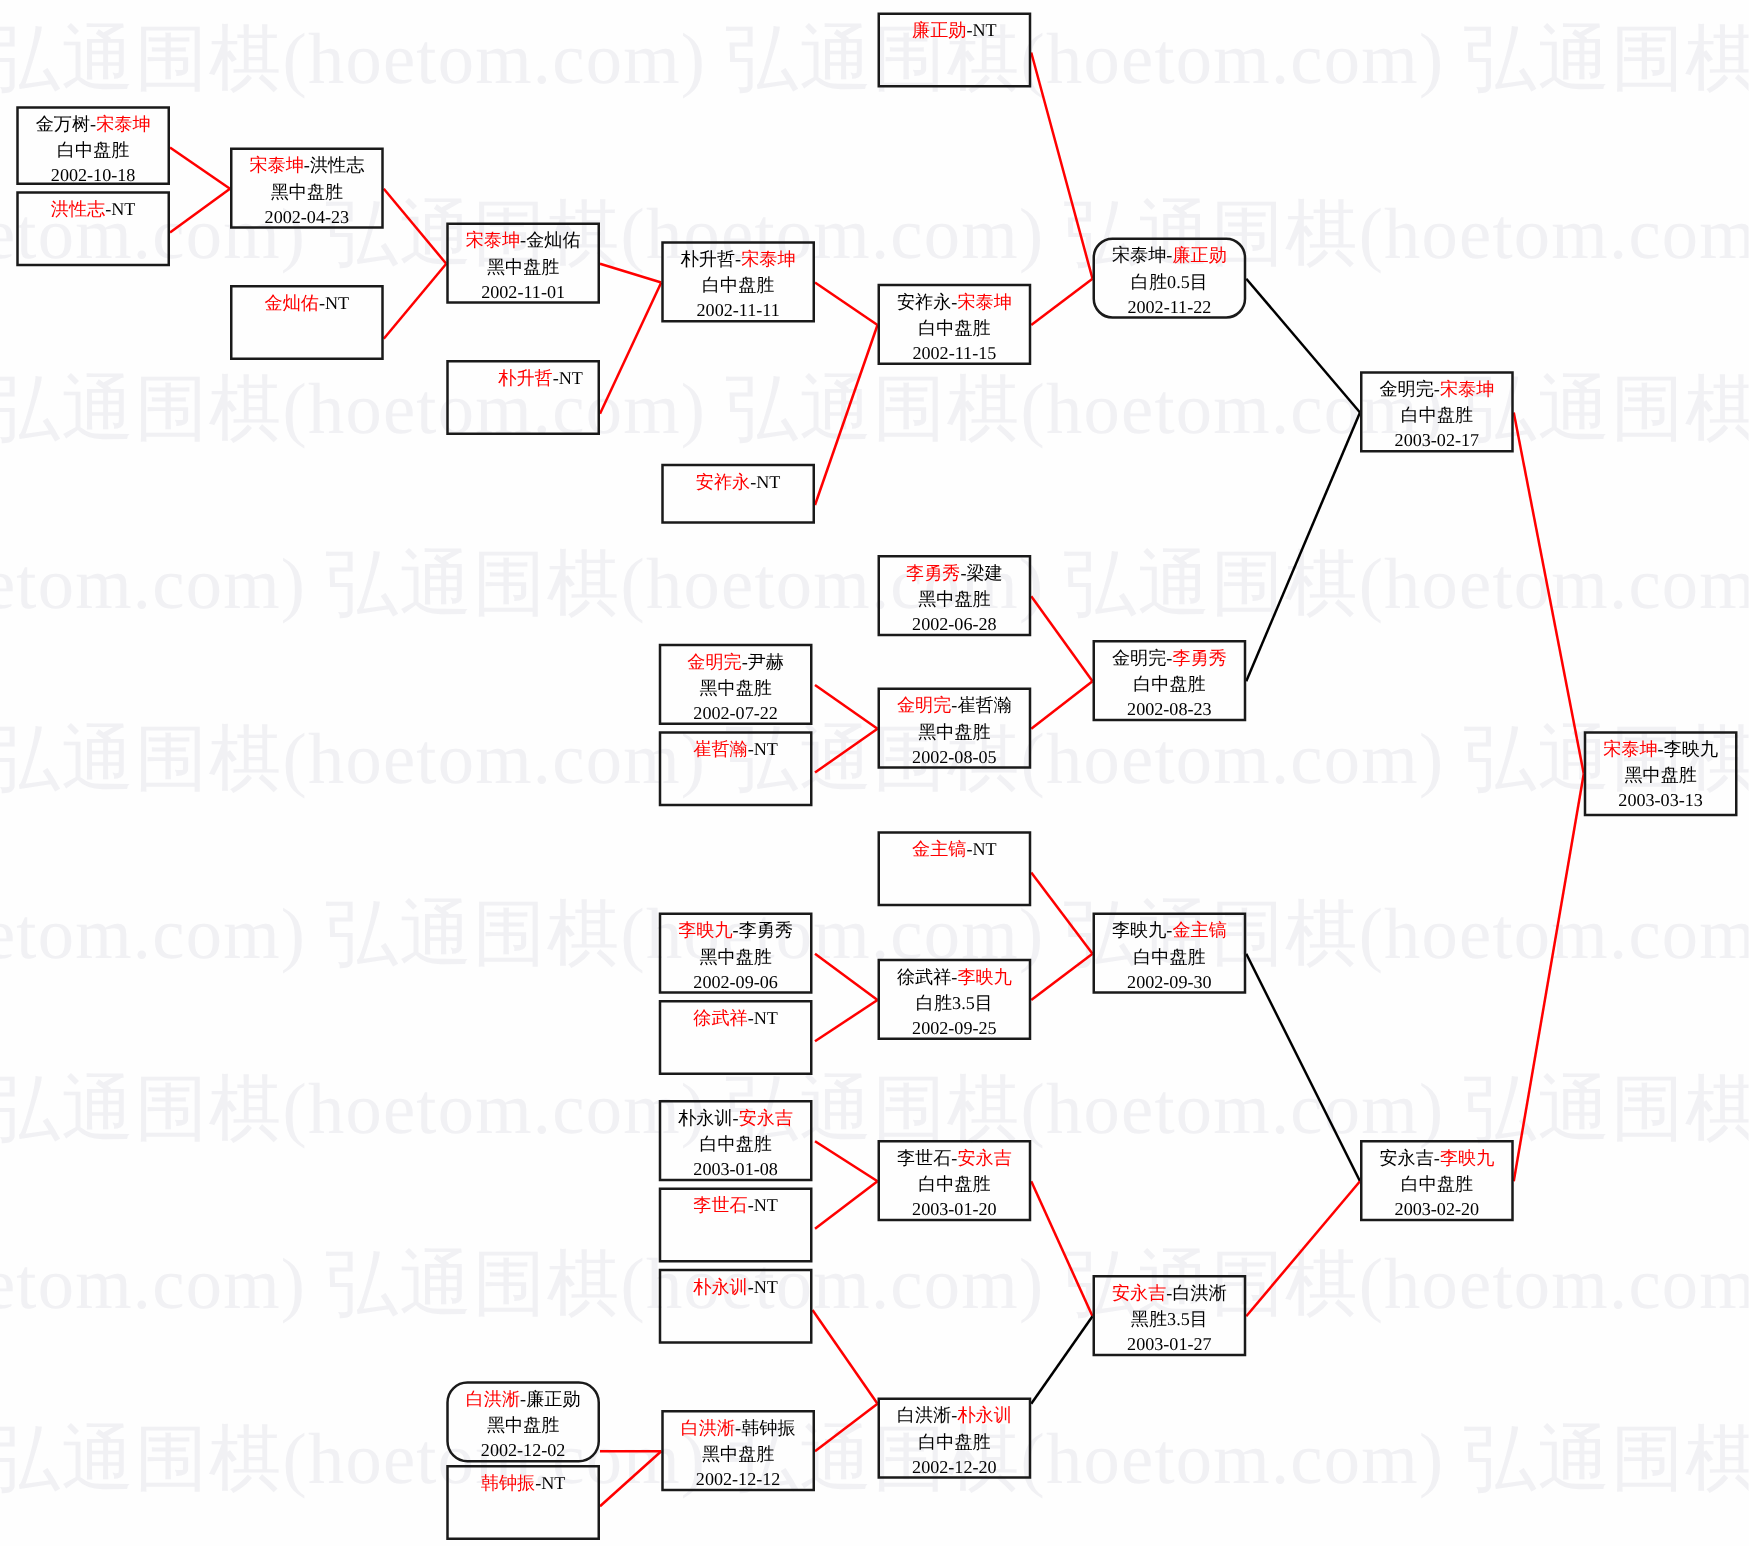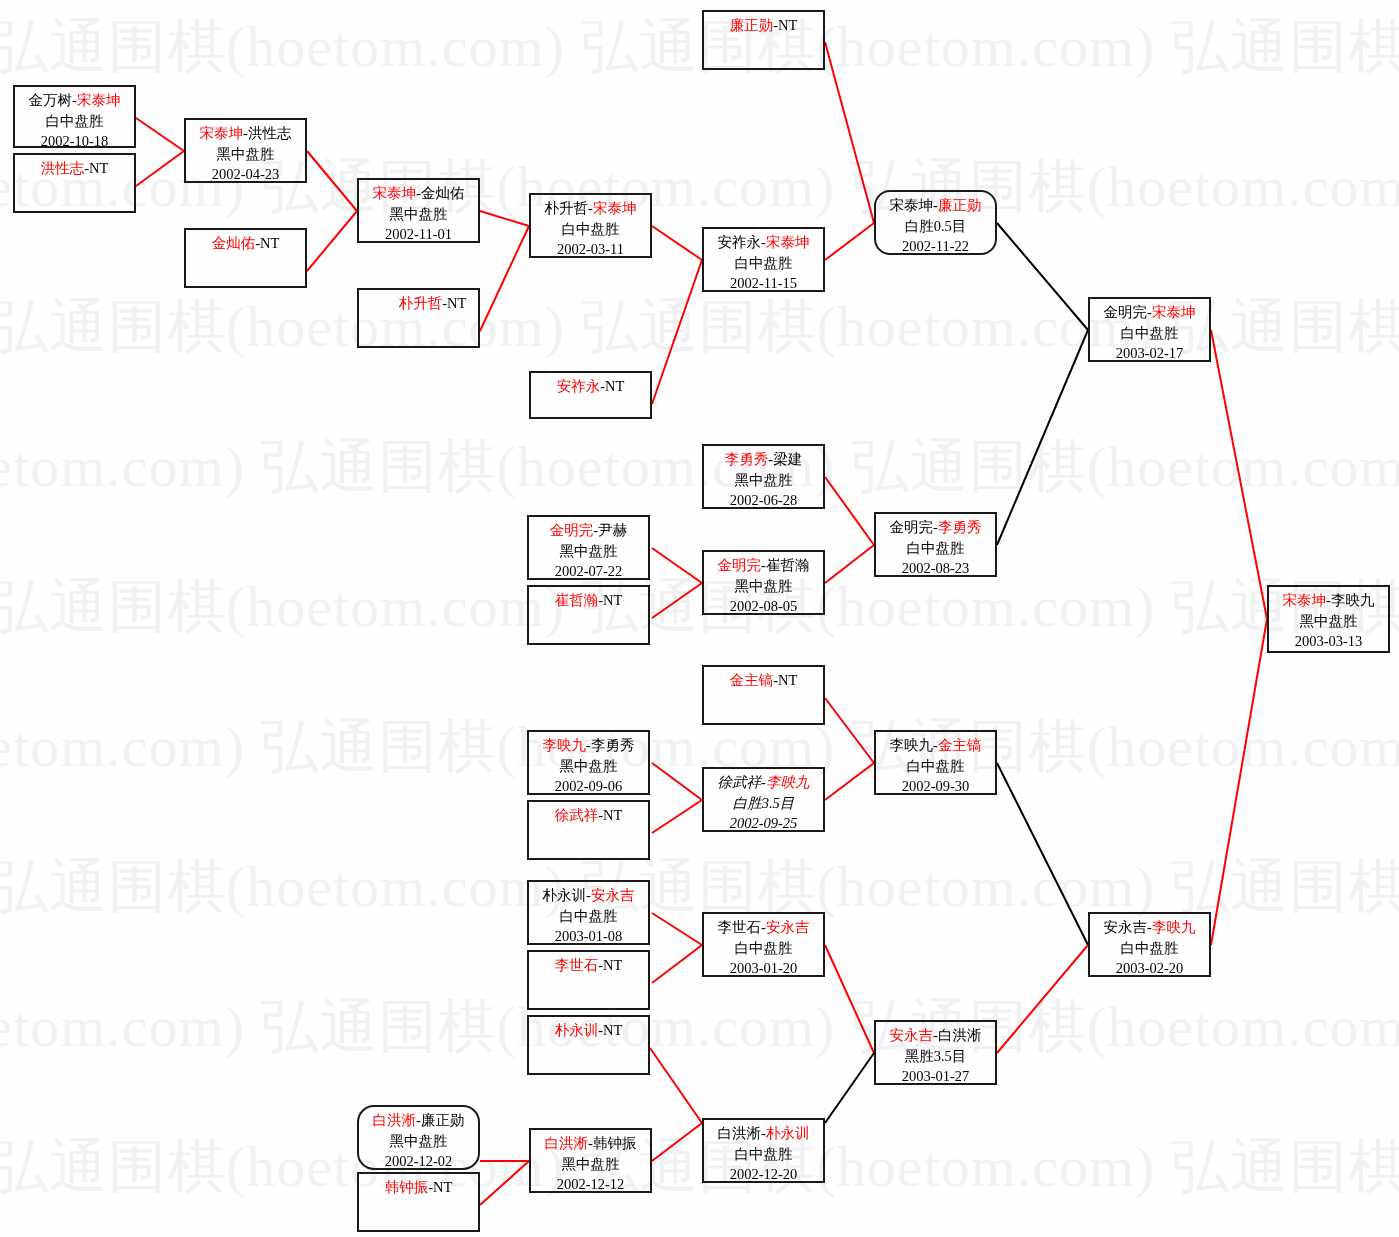--- a/index.html
+++ b/index.html
@@ -138,21 +138,21 @@
         <span class="ln"><span class="p-red">宋泰坤</span><span class="sep">-</span><span class="p-black">金灿佑</span></span>
         <span class="ln result">黑中盘胜</span>
         <span class="ln date">2002-11-01</span>
       </div>
       <div class="node" style="left: 357px; top: 288px; width: 123px; height: 60px; padding-left: 28px;">
         <span class="ln"><span class="p-red">朴升哲</span><span class="sep">-</span><span class="p-black">NT</span></span>
       </div>
       <div class="node" style="left: 529px; top: 193px; width: 123px; height: 65px;">
         <span class="ln"><span class="p-black">朴升哲</span><span class="sep">-</span><span class="p-red">宋泰坤</span></span>
         <span class="ln result">白中盘胜</span>
-        <span class="ln date">2002-03-11</span>
+        <span class="ln date">2002-11-11</span>
       </div>
       <div class="node" style="left: 529px; top: 371px; width: 123px; height: 48px;">
         <span class="ln"><span class="p-red">安祚永</span><span class="sep">-</span><span class="p-black">NT</span></span>
       </div>
       <div class="node" style="left: 702px; top: 227px; width: 123px; height: 65px;">
         <span class="ln"><span class="p-black">安祚永</span><span class="sep">-</span><span class="p-red">宋泰坤</span></span>
         <span class="ln result">白中盘胜</span>
         <span class="ln date">2002-11-15</span>
       </div>
       <div class="node" style="left: 702px; top: 10px; width: 123px; height: 60px;">
@@ -195,21 +195,21 @@
         <span class="ln"><span class="p-red">金主镐</span><span class="sep">-</span><span class="p-black">NT</span></span>
       </div>
       <div class="node" style="left: 527px; top: 730px; width: 123px; height: 65px;">
         <span class="ln"><span class="p-red">李映九</span><span class="sep">-</span><span class="p-black">李勇秀</span></span>
         <span class="ln result">黑中盘胜</span>
         <span class="ln date">2002-09-06</span>
       </div>
       <div class="node" style="left: 527px; top: 800px; width: 123px; height: 60px;">
         <span class="ln"><span class="p-red">徐武祥</span><span class="sep">-</span><span class="p-black">NT</span></span>
       </div>
-      <div class="node" style="left: 702px; top: 767px; width: 123px; height: 65px; font-style: italic;">
+      <div class="node" style="left: 702px; top: 767px; width: 123px; height: 65px;">
         <span class="ln"><span class="p-black">徐武祥</span><span class="sep">-</span><span class="p-red">李映九</span></span>
         <span class="ln result">白胜3.5目</span>
         <span class="ln date">2002-09-25</span>
       </div>
       <div class="node" style="left: 874px; top: 730px; width: 123px; height: 65px;">
         <span class="ln"><span class="p-black">李映九</span><span class="sep">-</span><span class="p-red">金主镐</span></span>
         <span class="ln result">白中盘胜</span>
         <span class="ln date">2002-09-30</span>
       </div>
       <div class="node" style="left: 527px; top: 880px; width: 123px; height: 65px;">

